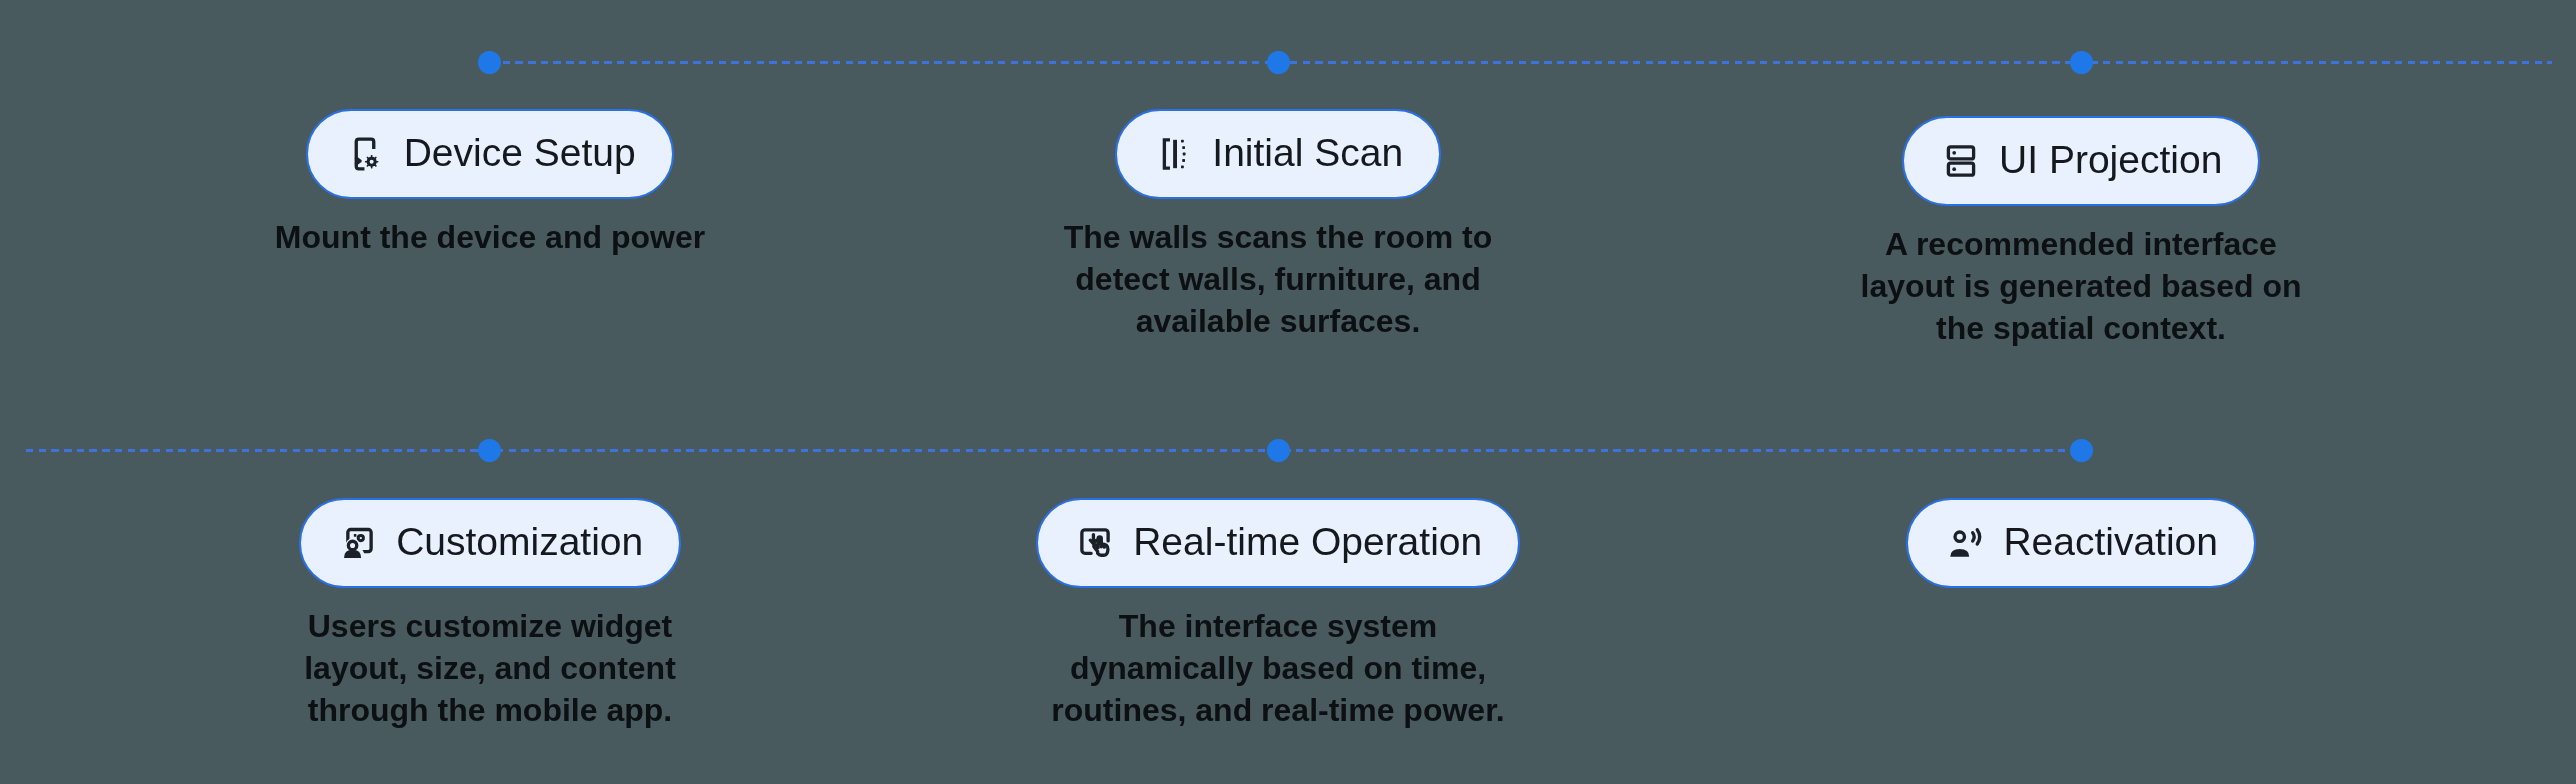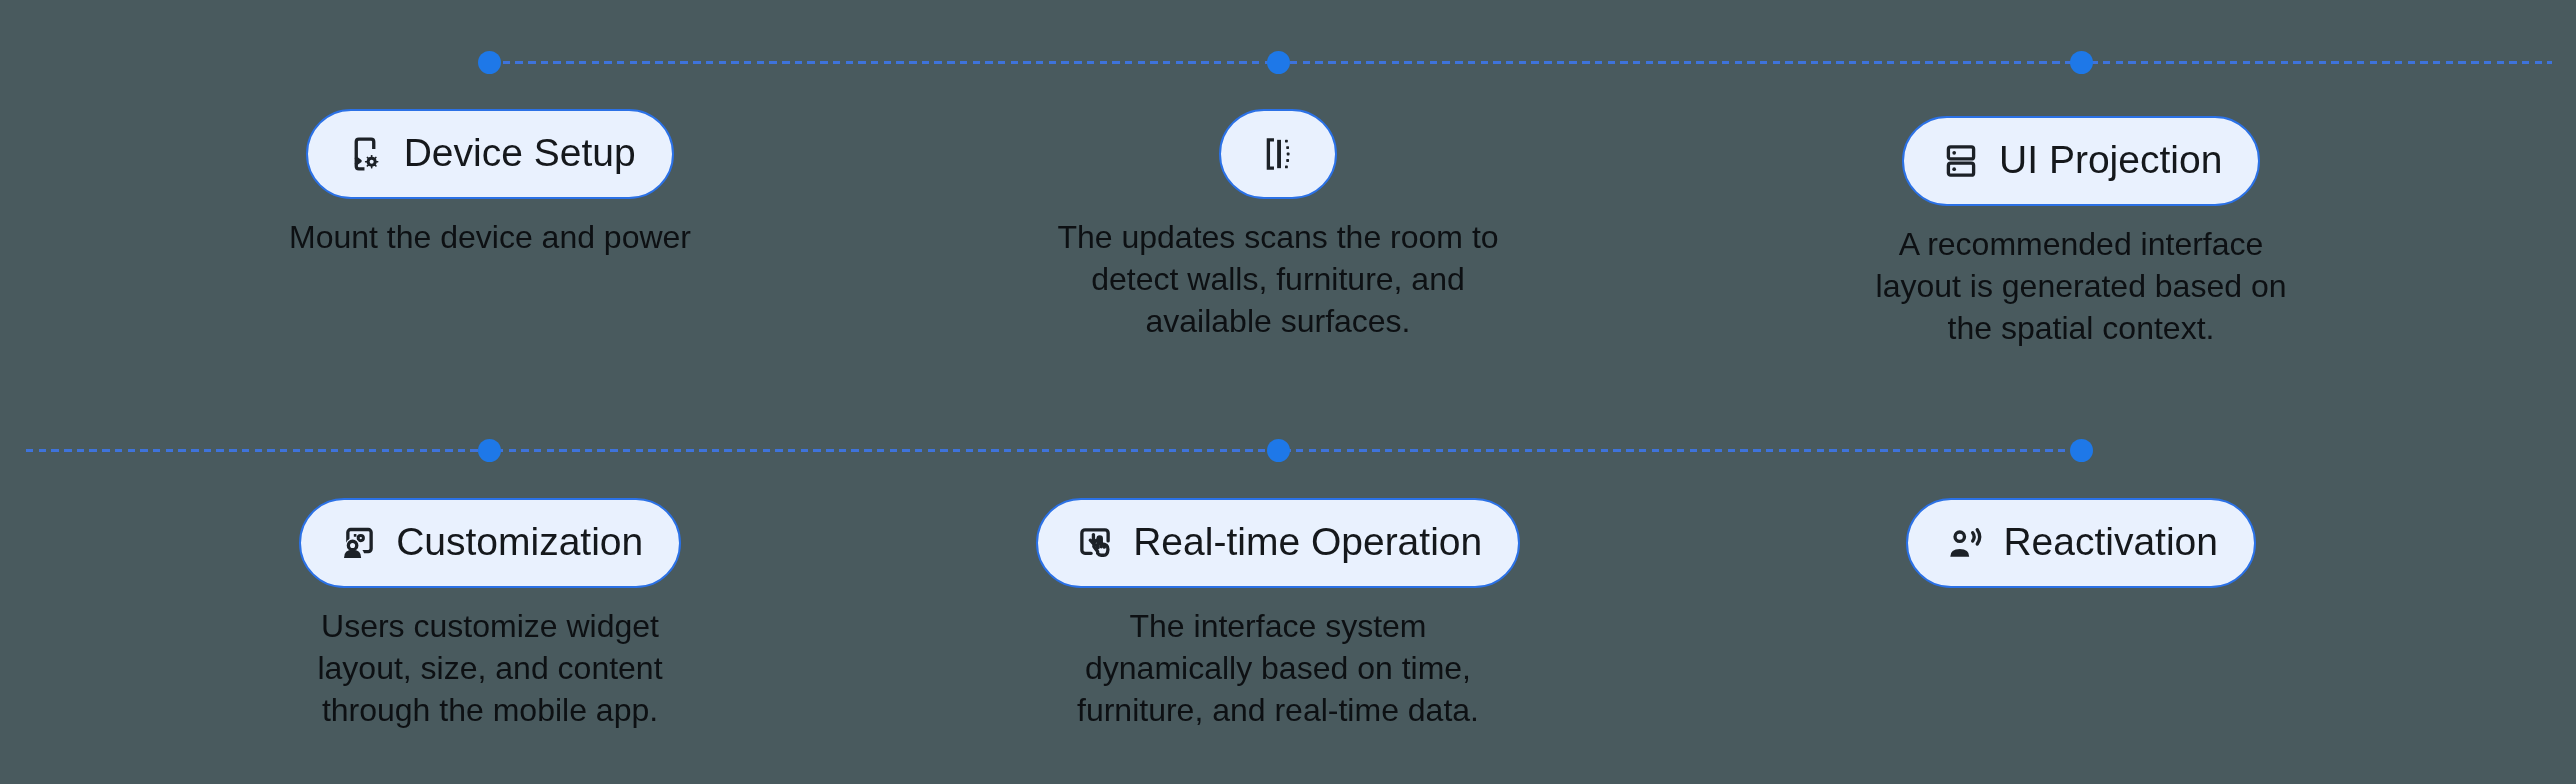--- a/index.html
+++ b/index.html
@@ -38,21 +38,21 @@
     letter-spacing:0;padding-bottom:1.3px;
   }
   .icon{width:42px;height:42px;flex-shrink:0;color:var(--icon_color,#1C2127)}
   .icon .s{stroke:currentColor;fill:none;stroke-width:1.9px}
   .icon .sr{stroke:currentColor;fill:none;stroke-width:1.9px;stroke-linecap:round;stroke-linejoin:round}
   .icon .f{fill:currentColor}
   .icon .bgf{fill:var(--pill_bg,#E9F1FE)}
   .icon .bgs{stroke:var(--pill_bg,#E9F1FE);fill:var(--pill_bg,#E9F1FE);stroke-width:4px}
   .desc{
     margin-top:17.4px;text-align:center;
-    font-size:32px;line-height:42px;font-weight:400;
+    font-size:32px;line-height:42px;font-weight:700;
     color:var(--desc_color,#0D1013);
   }
   .dline{white-space:nowrap}
 </style>
 </head>
 <body>
 
 <div class="canvas">
 
   <div class="dashline" style="left:490px;top:61px;width:2062px"></div>
@@ -94,23 +94,24 @@
     <div class="pill">
       <svg class="icon" viewBox="0 0 24 24">
         <path class="s" d="M9.7 3.9 H6.5 V20.1 H9.7"></path>
         <line class="s" x1="12.6" y1="3.9" x2="12.6" y2="20.1" style="stroke-width:2.2px"></line>
         <rect class="f" x="16.0" y="3.8" width="1.6" height="1.6" rx="0.35"></rect>
         <rect class="f" x="16.7" y="7.5" width="1.6" height="1.6" rx="0.35"></rect>
         <rect class="f" x="17.0" y="11.2" width="1.6" height="1.6" rx="0.35"></rect>
         <rect class="f" x="16.7" y="14.9" width="1.6" height="1.6" rx="0.35"></rect>
         <rect class="f" x="16.0" y="18.6" width="1.6" height="1.6" rx="0.35"></rect>
       </svg>
+      <span class="pill-label">Initial Scan</span>
     </div>
     <div class="desc">
-      <div class="dline">The updates scans the room to</div>
+      <div class="dline">The walls scans the room to</div>
       <div class="dline">detect walls, furniture, and</div>
       <div class="dline">available surfaces.</div>
     </div>
   </div>
 
   <div class="col" style="left:1645px;top:116px">
     <div class="pill">
       <svg class="icon" viewBox="0 0 24 24">
         <rect class="s" x="4.8" y="3.9" width="14.4" height="6.9" rx="1.3"></rect>
         <circle class="f" cx="8.1" cy="7.35" r="1.05"></circle>
@@ -154,21 +155,21 @@
         <path class="sr" d="M9.3 10.4 l1.8 1.9 1.8-1.9"></path>
         <path class="sr" d="M13.5 16.9 l-2-2.6 c-.5-.7 .5-1.5 1.1-.9 l1.2 1.2 V9.4 c0-1.2 1.8-1.2 1.8 0 v3.1 c2.7 .1 3.9 1 3.8 3.2 -.1 1.7-.6 3.3-2.5 3.3 h-1.4 c-.8 0-1.5-.4-2-1.1 z"></path>
         <line class="sr" x1="15.6" y1="12.5" x2="15.6" y2="14.2"></line>
         <line class="sr" x1="17.3" y1="12.9" x2="17.3" y2="14.4"></line>
       </svg>
       <span class="pill-label">Real-time Operation</span>
     </div>
     <div class="desc">
       <div class="dline">The interface system</div>
       <div class="dline">dynamically based on time,</div>
-      <div class="dline">furniture, and real-time data.</div>
+      <div class="dline">routines, and real-time power.</div>
     </div>
   </div>
 
   <div class="col" style="left:1645px;top:498px">
     <div class="pill">
       <svg class="icon" viewBox="0 0 24 24">
         <circle class="s" cx="9" cy="8.4" r="2.7"></circle>
         <path class="f" d="M3.6 19.8 q0-4.4 5.4-4.4 t5.4 4.4 z"></path>
         <path class="sr" d="M16.4 6.1 q1.7 2.4 0 4.8"></path>
         <path class="sr" d="M19 4.4 q2.8 4.1 0 8.2"></path>

